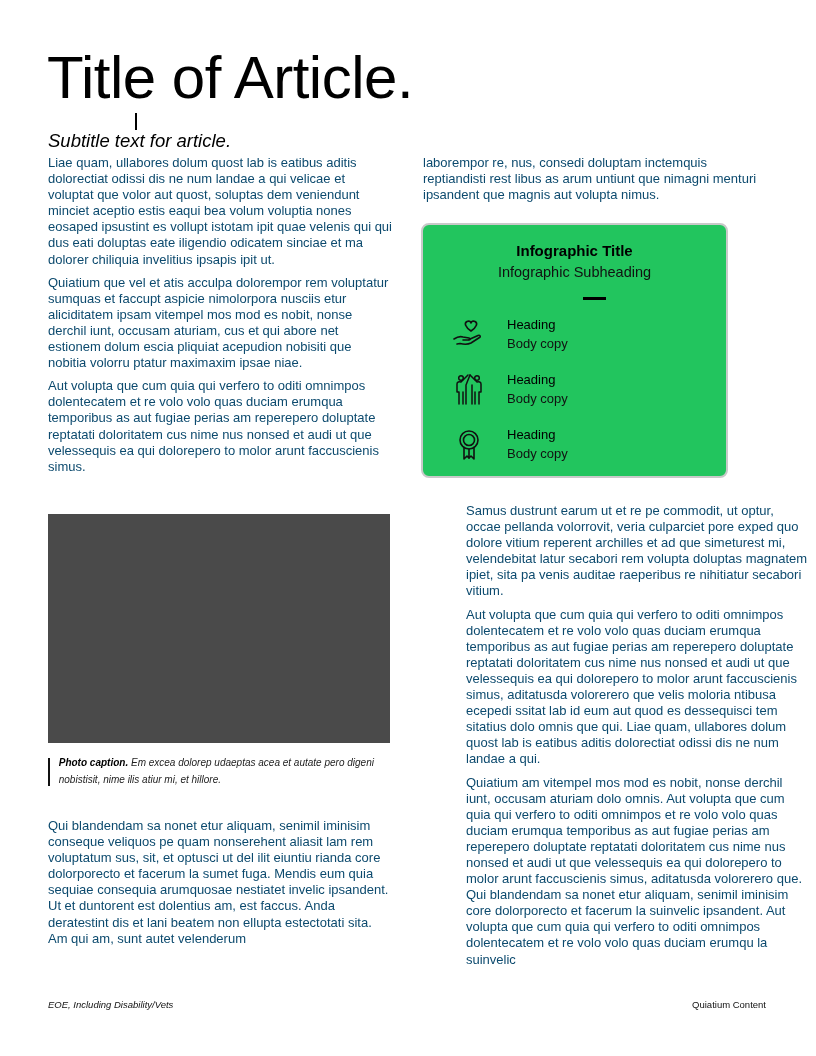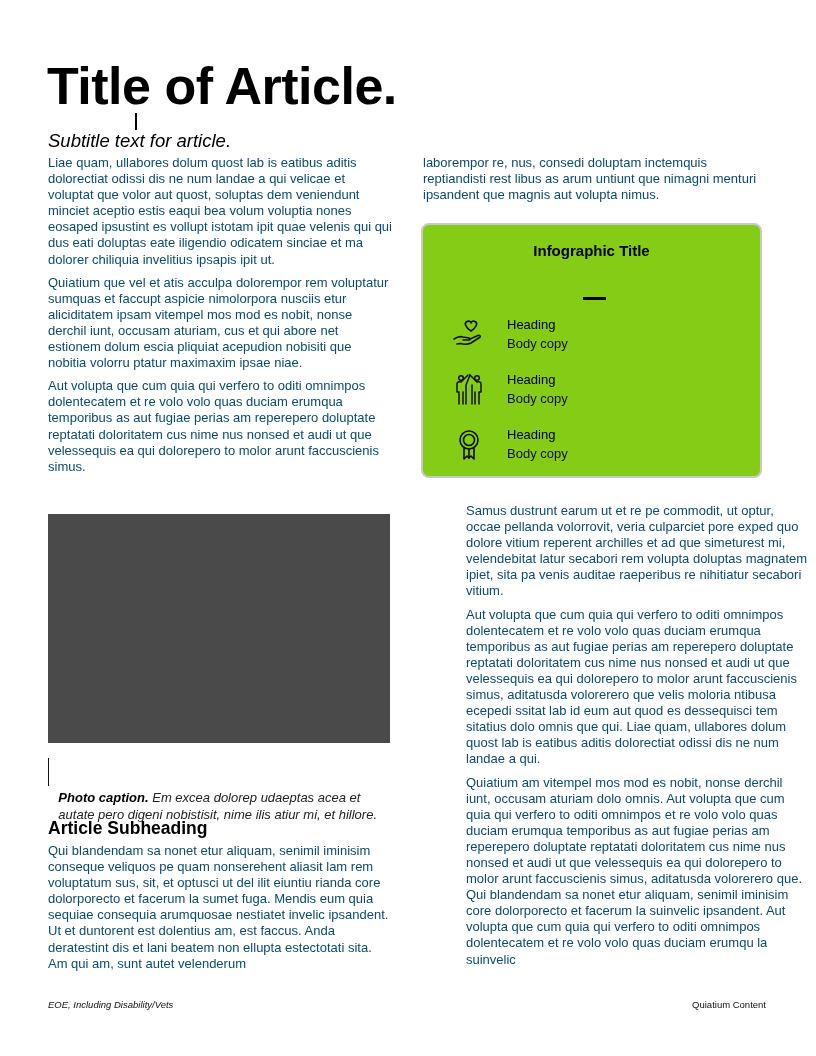--- a/index.html
+++ b/index.html
@@ -4,22 +4,22 @@
   <style>
     * { margin: 0; padding: 0; box-sizing: border-box; }
     html, body { width: 816px; height: 1056px; background: #ffffff; }
     body {
       position: relative;
       font-family: "Liberation Sans", "DejaVu Sans", sans-serif;
       color: #1a1a1a;
       overflow: hidden;
     }
     .title {
-      position: absolute; left: 47px; top: 60px;
-      font-size: 52px; font-weight: 700; letter-spacing: -0.5px;
+      position: absolute; left: 47px; top: 48px;
+      font-size: 60px; font-weight: 400; letter-spacing: -0.5px;
       color: #000; line-height: 1;
     }
     .subtitle {
       position: absolute; left: 48px; top: 113px;
       font-size: 18.5px; font-style: italic; color: #000; line-height: 1.2;
       display: flex; align-items: center; flex-direction: column;
     }
     .subtitle .bar { display: inline-block; width: 2px; height: 17px; background: #000; margin-right: 8px; }
     .col { position: absolute; width: 344px; }
     .col-left { left: 48px; }
@@ -30,28 +30,28 @@
     }
     .photo {
       position: absolute; left: 48px; top: 514px; width: 342px; height: 229px;
       background: #4a4a4a;
     }
     .caption {
       position: absolute; left: 48px; top: 755px; width: 345px;
       display: flex; align-items: stretch;
     }
     .caption .rule { width: 2.5px; background: #111; margin-right: 9px; margin-top: 3px; height: 28px; }
-    .caption .text { font-size: 13px; line-height: 16.5px; font-style: italic; color: #222; margin-top: 35px; }
+    .caption .text { font-size: 10px; line-height: 16.5px; font-style: italic; color: #222; }
     .caption .lead { font-weight: 700; color: #000; }
     .subheading {
       font-size: 17.5px; font-weight: 700; color: #000; margin-bottom: 4px; line-height: 1.2;
     }
     .infobox {
-      position: absolute; left: 421px; top: 223px; width: 341px; height: 255px;
-      border: 2.5px solid #c9c9c9; border-radius: 8px; background: #84cc16;
+      position: absolute; left: 421px; top: 223px; width: 307px; height: 255px;
+      border: 2.5px solid #c9c9c9; border-radius: 8px; background: #22c55e;
     }
     .info-title { position: absolute; top: 17px; width: 100%; text-align: center; font-size: 15px; font-weight: 700; color: #000; }
     .info-sub { position: absolute; top: 39px; width: 100%; text-align: center; font-size: 14.5px; color: #111; }
     .info-dash { position: absolute; top: 72px; left: 160px; width: 23px; height: 3px; background: #000; }
     .info-row { position: absolute; left: 0; width: 100%; height: 40px; }
     .info-row .icon { position: absolute; left: 28px; top: 0; width: 36px; height: 36px; }
     .info-row .heading { position: absolute; left: 84px; top: 0; font-size: 13px; font-weight: 400; color: #000; }
     .info-row .copy { position: absolute; left: 84px; top: 19px; font-size: 13px; color: #111; }
     .footer-left {
       position: absolute; left: 48px; top: 999px; font-size: 9.5px; font-style: italic; color: #111;
@@ -78,30 +78,30 @@
 <div class="photo"></div>
 
 <div class="caption">
   <div class="rule"></div>
   <div class="text">
     <span class="lead">Photo caption.</span><span> Em excea dolorep udaeptas acea et autate pero digeni nobistisit, nime ilis atiur mi, et hillore.</span>
   </div>
 </div>
 
 <div class="col col-left" style="top:818px;">
-  <h2 class="subheading">Article Subheading</h2>
   <p class="body">Qui blandendam sa nonet etur aliquam, senimil iminisim conseque veliquos pe quam nonserehent aliasit lam rem voluptatum sus, sit, et optusci ut del ilit eiuntiu rianda core dolorporecto et facerum la sumet fuga. Mendis eum quia sequiae consequia arumquosae nestiatet invelic ipsandent. Ut et duntorent est dolentius am, est faccus. Anda deratestint dis et lani beatem non ellupta estectotati sita. Am qui am, sunt autet velenderum</p>
 </div>
 
 <div class="col col-right" style="top:155px;">
   <p class="body">laborempor re, nus, consedi doluptam inctemquis reptiandisti rest libus as arum untiunt que nimagni menturi ipsandent que magnis aut volupta nimus.</p>
 </div>
 
 <div class="infobox">
   <div class="info-title">Infographic Title</div>
+  <div class="info-sub">Infographic Subheading</div>
   <div class="info-dash"></div>
 
   <div class="info-row" style="top:92px;">
     <svg class="icon" viewBox="0 0 36 36" fill="none" stroke="#111" stroke-width="1.6" stroke-linejoin="round" stroke-linecap="round">
       <path d="M20 14 C14 10 13 6 16 4.5 C18 3.5 19.5 4.5 20 6 C20.5 4.5 22 3.5 24 4.5 C27 6 26 10 20 14 Z"></path>
       <path d="M3 22 C6 20 9 19 12 20 L18 21 C19.5 21.3 19.5 23 18 23 L12 23"></path>
       <path d="M18 22.5 L27 18.5 C29 17.8 30 19.5 28.5 20.5 L20 26 C17 27.5 13 27.5 9 26.5 L6 27"></path>
     </svg>
     <div class="heading">Heading</div>
     <div class="copy">Body copy</div>

